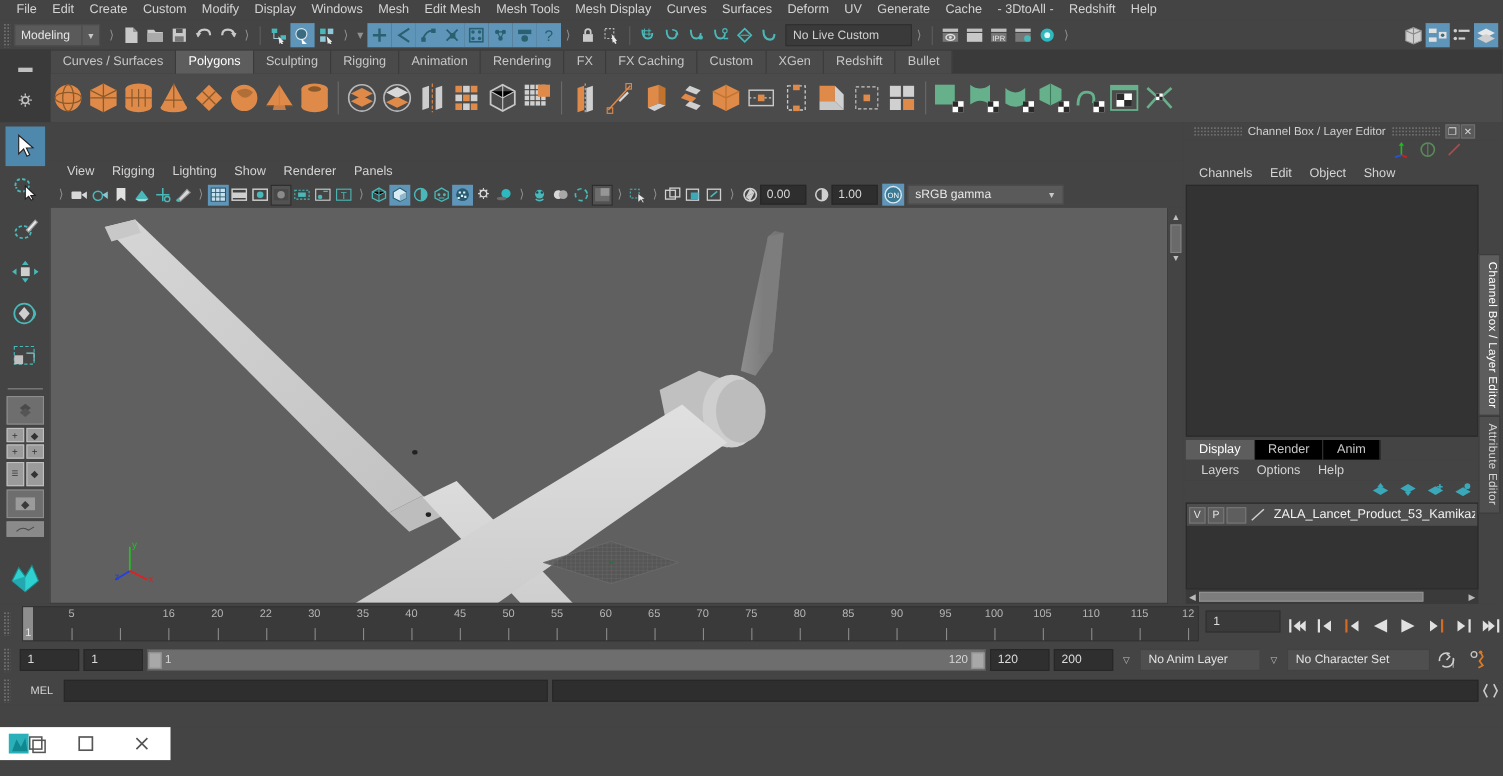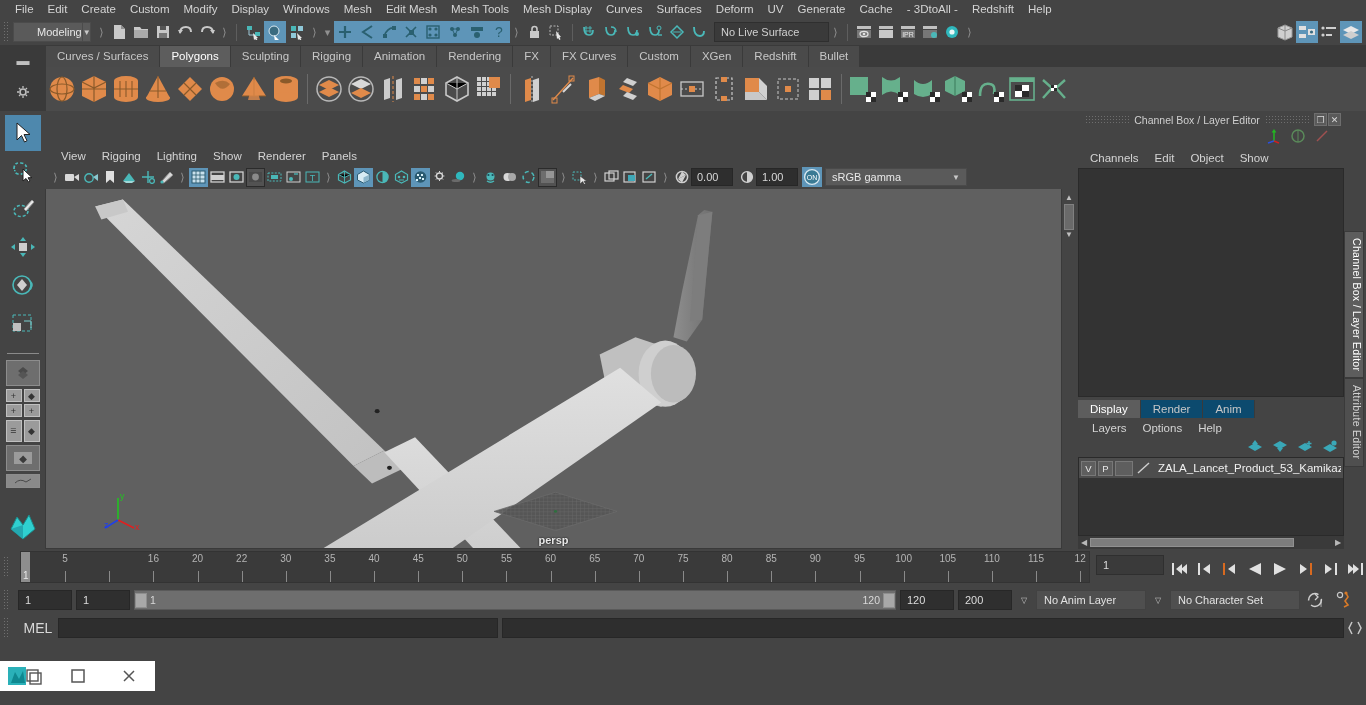--- a/index.html
+++ b/index.html
@@ -32,21 +32,21 @@
     width: 7px; height: 22px; margin: 0 3px 0 1px;
     background-image: radial-gradient(#707070 0.7px, transparent 0.8px);
     background-size: 3px 3px;
   }
   .sel-combo {
     width: 78px; height: 20px; background: #5a5a5a;
     border: 1px solid #4b4b4b;
     display: flex; align-items: center; justify-content: space-between;
     margin-right: 4px;
   }
-  .sel-combo span { font-size: 11px; color: #e6e6e6; padding-left: 23px; }
+  .sel-combo span { font-size: 11px; color: #e6e6e6; padding-left: 5px; }
   .sel-combo .arw {
     width: 16px; text-align: center; color: #c8c8c8; font-size: 8px;
     border-left: 1px solid #4b4b4b; height: 100%; line-height: 19px;
   }
   .sep-bar {
     width: 1px; height: 17px; background: #5e5e5e; margin: 0 5px;
     flex: 0 0 auto;
   }
   .sep-brk {
     width: 7px; height: 17px; margin: 0 3px; flex: 0 0 auto;
@@ -189,21 +189,21 @@
   #cbicons { height: 20px; display: flex; align-items: center; justify-content: flex-end;
              padding-right: 36px; gap: 8px; }
   #cbmenu { height: 20px; display: flex; align-items: center; padding-left: 6px; }
   .cb-menu-item { font-size: 11.5px; color: #d4d4d4; padding: 0 8px; cursor: default; }
   #cbbody { flex: 1; background: #333333; margin: 0 22px 0 2px; border: 1px solid #2a2a2a; }
 
   #layered { height: 150px; margin: 2px 22px 0 2px; display: flex; flex-direction: column; }
   #letabs { height: 19px; display: flex; align-items: flex-end; }
   .le-tab {
     font-size: 11.5px; color: #c7c7c7; padding: 0 12px;
-    height: 18px; line-height: 18px; background: #0c4a6e;
+    height: 18px; line-height: 18px; background: #000000;
     border-right: 1px solid #3a3a3a; cursor: default;
   }
   .le-tab.active { background: #5d5d5d; color: #fff; }
   #lemenu { height: 19px; display: flex; align-items: center; padding-left: 6px; background: #444; }
   .le-menu-item { font-size: 11.5px; color: #d4d4d4; padding: 0 8px; cursor: default; }
   #lebtns { height: 20px; display: flex; align-items: center; justify-content: flex-end;
             padding-right: 6px; gap: 9px; background: #444; }
   #lelist { flex: 1; background: #333333; border: 1px solid #2a2a2a; }
   #layerrow {
     height: 20px; background: #4d4d4d;
@@ -270,21 +270,21 @@
   .rlbl-l { font-size: 10.5px; color: #d8d8d8; margin-left: 3px; }
   .rlbl-r { font-size: 10.5px; color: #d8d8d8; margin-right: 3px; margin-left: auto; }
   .rdd { width: 16px; text-align: center; color: #c0c0c0; font-size: 8px; flex:0 0 auto; }
   .rsel {
     height: 20px; background: #4f4f4f; border: 1px solid #424242;
     font-size: 11px; color: #e2e2e2; line-height: 19px; padding-left: 7px; flex:0 0 auto;
   }
 
   
   #cmdline { height: 26px; background: #444; display: flex; align-items: center; padding-left: 18px; }
-  #mellabel { width: 40px; font-size: 14px; color: #d8d8d8; text-align: center; }
+  #mellabel { width: 40px; font-size: 10px; color: #d8d8d8; text-align: center; }
   #melinput { width: 440px; height: 20px; background: #2e2e2e; border: 1px solid #272727; }
   #meloutput { flex: 1; height: 20px; background: #2e2e2e; border: 1px solid #272727; margin-left: 4px; }
   #scriptbtn { width: 22px; height: 22px; display: flex; align-items: center; justify-content: center; }
 
   
   #helpline { height: 20px; background: #444; }
   #taskbar { height: 30px; background: #444; display: flex; }
   #tbgroup { width: 155px; background: #ffffff; display: flex; align-items: center; }
   .tbitem { flex: 1; display: flex; align-items: center; justify-content: center; cursor: default; }
 </style>
@@ -477,21 +477,21 @@
         <path d="M9 2 L15 8 L9 14 L3 8z" fill="none" stroke="#4ab8b8" stroke-width="1.5"></path>
         <path d="M5 8h8" stroke="#4ab8b8"></path>
       </svg>
   </div>
   <div class="tbtn">
     <svg width="18" height="16">
         <path d="M4 3 Q4 12 10 12 Q14 12 14 7" stroke="#4ab8b8" stroke-width="1.9" fill="none"></path>
       </svg>
   </div>
   <div class="livesurf">
-    <span>No Live Surface</span>
+    <span>No Live Custom</span>
   </div>
   <div class="sep-brk">⟩</div>
   <div class="sep-bar"></div>
 
   <div class="tbtn">
     <svg width="18" height="16">
         <rect x="2" y="2" width="14" height="3" fill="#c0c0c0"></rect>
         <rect x="2" y="6" width="14" height="8" fill="#777"></rect>
         <ellipse cx="9" cy="10" rx="4" ry="2.6" fill="none" stroke="#e0e0e0" stroke-width="1.3"></ellipse>
         <circle cx="9" cy="10" r="1.3" fill="#e0e0e0"></circle>
@@ -569,21 +569,21 @@
     </div>
   </div>
   <div id="shelftabs">
       <div class="sh-tab">Curves / Surfaces</div>
       <div class="sh-tab active">Polygons</div>
       <div class="sh-tab">Sculpting</div>
       <div class="sh-tab">Rigging</div>
       <div class="sh-tab">Animation</div>
       <div class="sh-tab">Rendering</div>
       <div class="sh-tab">FX</div>
-      <div class="sh-tab">FX Curves</div>
+      <div class="sh-tab">FX Caching</div>
       <div class="sh-tab">Custom</div>
       <div class="sh-tab">XGen</div>
       <div class="sh-tab">Redshift</div>
       <div class="sh-tab">Bullet</div>
     </div>
   <div id="shelfrow" style="padding-left:46px">
       <div class="shelf-icon">
         <svg width="30" height="30">
           <circle cx="15" cy="15" r="12" fill="#e08a4a"></circle>
           <ellipse cx="15" cy="15" rx="12" ry="5" fill="none" stroke="#8a5a2a" stroke-width="1.2"></ellipse>
@@ -1200,21 +1200,20 @@
         <div id="axisgiz">
           <svg width="46" height="46">
             <line x1="14" y1="32" x2="14" y2="10" stroke="#22c222" stroke-width="1.6"></line>
             <text x="16" y="11" font-size="9" fill="#22c222" font-family="Liberation Sans">y</text>
             <line x1="14" y1="32" x2="30" y2="40" stroke="#e02020" stroke-width="1.6"></line>
             <text x="31" y="42" font-size="9" fill="#e02020" font-family="Liberation Sans">x</text>
             <line x1="14" y1="32" x2="1" y2="40" stroke="#2040e8" stroke-width="1.6"></line>
             <text x="0" y="40" font-size="9" fill="#2040e8" font-family="Liberation Sans">z</text>
           </svg>
         </div>
-        <div id="camlabel">persp</div>
       </div>
       <div id="vpscroll">
         <div class="scrollarrow">▲</div>
         <div class="scrollthumb"></div>
         <div class="scrollarrow">▼</div>
       </div>
     </div>
   </div>
 
   <div id="rightpanel" style="position:relative">

